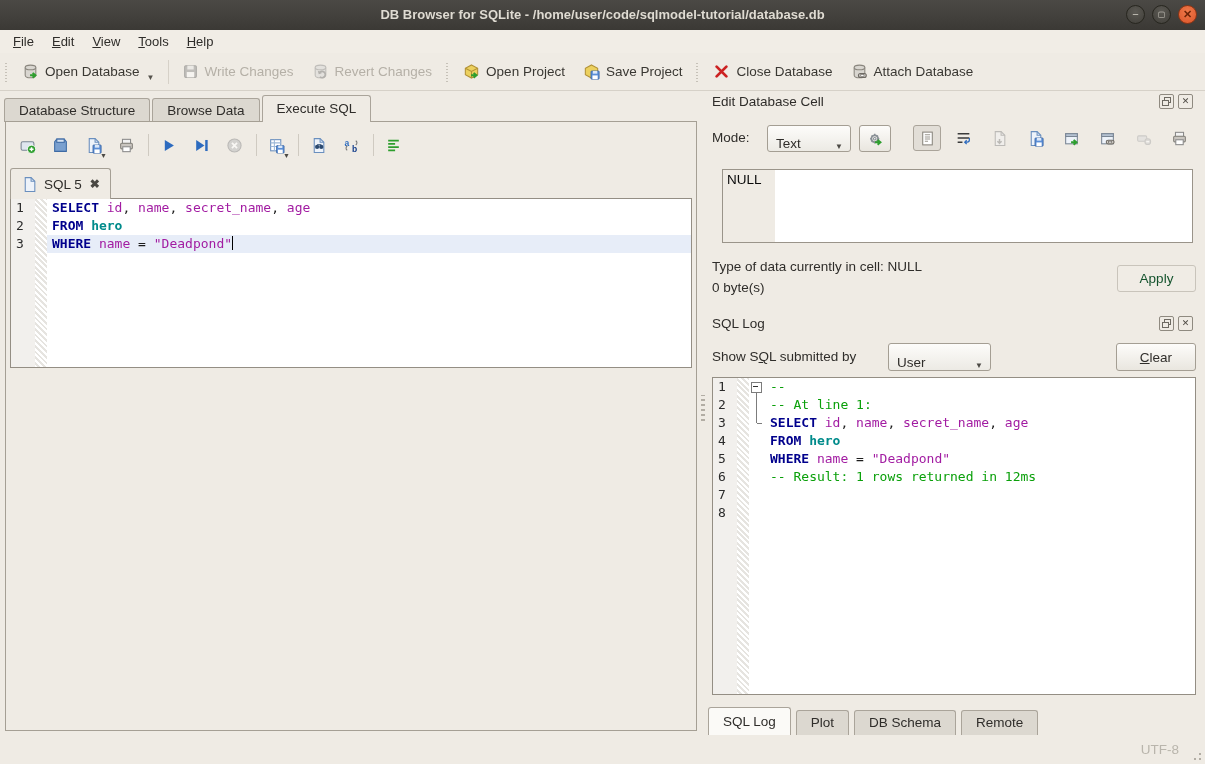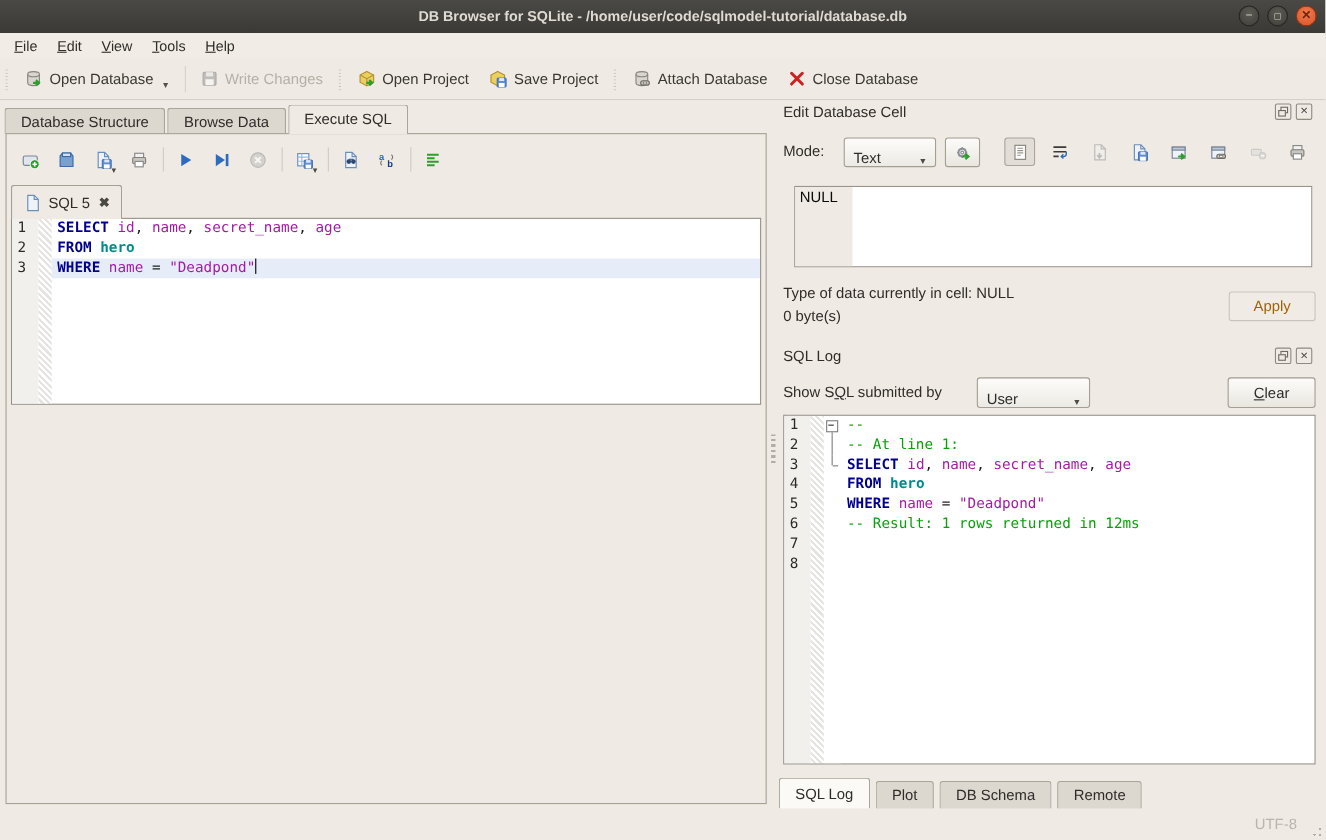--- a/index.html
+++ b/index.html
@@ -103,21 +103,21 @@
   .dock-btn{width:13px;height:13px;border:1px solid #8f8a80;border-radius:2px;position:relative;background:#efebe4;cursor:pointer}
   .dock-btn.float::before{content:"";position:absolute;left:4px;top:2px;width:5px;height:4px;border:1px solid #6e6a62}
   .dock-btn.float::after{content:"";position:absolute;left:2px;top:5px;width:5px;height:4px;border:1px solid #6e6a62;background:#efebe4}
   .dock-btn.close::before{content:"✕";position:absolute;left:0;top:0;width:100%;text-align:center;font-size:9px;line-height:12px;color:#4e4a44}
   .fieldlabel{position:absolute;font-size:13.5px}
   .combo{position:absolute;height:27px;box-sizing:border-box;border:1px solid #a49e93;border-radius:3px;
     background:linear-gradient(#fdfcfa,#eceae4);display:flex;align-items:flex-end;padding-left:8px;font-size:13.5px;cursor:pointer}
   .combo .arrow{margin-left:auto;margin-right:7px;font-size:8px;color:#4c4a45}
   .pushbtn{position:absolute;height:27px;box-sizing:border-box;border:1px solid #a49e93;border-radius:3px;
     background:linear-gradient(#fdfcfa,#e9e6df);display:flex;align-items:center;justify-content:center;font-size:13.5px;cursor:pointer}
-  .pushbtn.disabled{color:#a16207;background:#f0ece5;border-color:#c9c4bb;cursor:default}
+  .pushbtn.disabled{color:#14532d;background:#f0ece5;border-color:#c9c4bb;cursor:default}
   .iconbtn{width:28px;height:26px;display:flex;align-items:center;justify-content:center;border-radius:3px;cursor:pointer;position:relative}
   .iconbtn.selected{background:#e2ded7;border:1px solid #aaa49a;box-sizing:border-box}
   .iconbtn.disabled svg{opacity:.5;filter:grayscale(1)}
   .gearbtn{position:absolute;width:32px;height:27px;border:1px solid #a49e93;border-radius:3px;box-sizing:border-box;
     background:linear-gradient(#fdfcfa,#e9e6df);display:flex;align-items:center;justify-content:center;cursor:pointer}
   .cell-editor{position:absolute;left:722px;top:169px;width:471px;height:74px;background:#fff;
     border:1px solid #9a948a;box-sizing:border-box;display:flex}
   .cell-strip{flex:0 0 52px;background:#efebe4}
   .cell-text{position:absolute;left:4px;top:2px;font-size:13.5px;color:#0a0a0a}
   .celltb{position:absolute;top:125px;display:flex;gap:8px;align-items:center}
@@ -180,20 +180,31 @@
         <svg width="17" height="17" viewBox="0 0 16 16" xmlns="http://www.w3.org/2000/svg">
           <g transform="translate(2.5,2.5) scale(1)">
             <rect x="0" y="0" width="11" height="11" rx="1" fill="#5b8ed6" stroke="#33609e"></rect>
             <rect x="2.5" y="0" width="6" height="3.6" fill="#dce8f8"></rect>
             <rect x="2" y="6" width="7" height="5" fill="#fff"></rect>
           </g>
         </svg>
       </span>
       <span>Write Changes</span>
     </div>
+    <div class="tbtn disabled">
+      <span style="display:flex">
+        <svg width="17" height="17" viewBox="0 0 16 16" xmlns="http://www.w3.org/2000/svg">
+          <path d="M3 4.2v7.3c0 1.3 2.2 2.4 5 2.4s5-1.1 5-2.4V4.2" fill="#d9d6d0" stroke="#8a867e"></path>
+          <ellipse cx="8" cy="4.2" rx="5" ry="2.2" fill="#d9d6d0" stroke="#8a867e"></ellipse>
+          <path d="M7 9.2a3 3 0 1 1 .4 3.8" fill="none" stroke="#4a6ea9" stroke-width="1.5"></path>
+          <path d="M6.2 7.6l.6 2.2 2.1-.7" fill="none" stroke="#4a6ea9" stroke-width="1.3"></path>
+        </svg>
+      </span>
+      <span>Revert Changes</span>
+    </div>
     <span class="thandle"></span>
     <div class="tbtn">
       <span style="display:flex">
         <svg width="17" height="17" viewBox="0 0 16 16" xmlns="http://www.w3.org/2000/svg">
           <path d="M8 1.8l5.8 3.1v6.2L8 14.2 2.2 11.1V4.9z" fill="#ecd05e" stroke="#b29236"></path>
           <path d="M2.2 4.9L8 8l5.8-3.1M8 8v6.2" stroke="#b29236" fill="none"></path>
           <path d="M7.6 11.6h4.4m-2-2.3l2.7 2.3-2.7 2.3" stroke="#2e9e2e" stroke-width="1.8" fill="none"></path>
         </svg>
       </span>
       <span>Open Project</span>
@@ -208,35 +219,35 @@
             <rect x="2" y="6" width="7" height="5" fill="#fff"></rect>
           </g>
         </svg>
       </span>
       <span>Save Project</span>
     </div>
     <span class="thandle"></span>
     <div class="tbtn">
       <span style="display:flex">
         <svg width="17" height="17" viewBox="0 0 16 16" xmlns="http://www.w3.org/2000/svg">
+          <path d="M3.4 3.4l9.2 9.2M12.6 3.4l-9.2 9.2" stroke="#cc2222" stroke-width="2.6" stroke-linecap="round"></path>
+        </svg>
+      </span>
+      <span>Close Database</span>
+    </div>
+    <div class="tbtn">
+      <span style="display:flex">
+        <svg width="17" height="17" viewBox="0 0 16 16" xmlns="http://www.w3.org/2000/svg">
           <path d="M3 4.2v7.3c0 1.3 2.2 2.4 5 2.4s5-1.1 5-2.4V4.2" fill="#d9d6d0" stroke="#8a867e"></path>
           <ellipse cx="8" cy="4.2" rx="5" ry="2.2" fill="#d9d6d0" stroke="#8a867e"></ellipse>
           <rect x="7" y="9.8" width="7.4" height="3.8" rx="1.9" fill="#cfccc6" stroke="#6e6a64"></rect>
           <rect x="9.2" y="10.9" width="3" height="1.6" fill="#fff" stroke="#6e6a64" stroke-width=".6"></rect>
         </svg>
       </span>
       <span>Attach Database</span>
-    </div>
-    <div class="tbtn">
-      <span style="display:flex">
-        <svg width="17" height="17" viewBox="0 0 16 16" xmlns="http://www.w3.org/2000/svg">
-          <path d="M3.4 3.4l9.2 9.2M12.6 3.4l-9.2 9.2" stroke="#cc2222" stroke-width="2.6" stroke-linecap="round"></path>
-        </svg>
-      </span>
-      <span>Close Database</span>
     </div>
   </div>
 
 <div class="main-tabs" id="mainTabs">
     <div class="mtab">Database Structure</div>
     <div class="mtab">Browse Data</div>
     <div class="mtab active">Execute SQL</div>
   </div>
 <div class="left-frame"></div>
 <div class="sql-toolbar" id="sqlToolbar">

